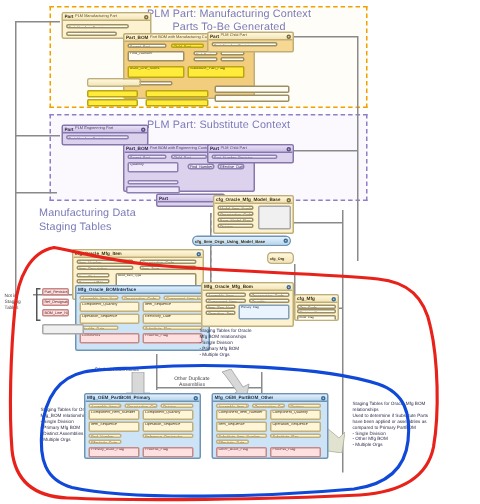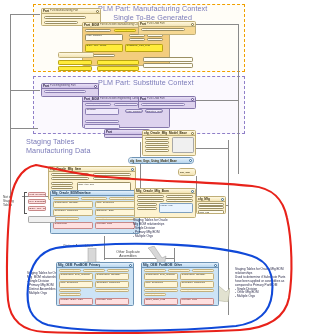--- a/index.html
+++ b/index.html
@@ -169,30 +169,30 @@
   <div class="ln h abs" style="left:176px; top:148px; width:52px;"></div>
   <div class="ln h abs" style="left:196px; top:205px; width:32px;"></div>
   <div class="ln v abs" style="left:196px; top:176px; height:30px;"></div>
   <div class="ln h abs" style="left:22px; top:196px; width:28px;"></div>
   <div class="ln v abs" style="left:104px; top:236px; height:24px;"></div>
   <div class="ln h abs" style="left:104px; top:258px; width:70px;"></div>
   <div class="ln v abs" style="left:174px; top:248px; height:16px;"></div>
 
   <div class="abs" style="left:98px; top:4px;">
     <div class="ann big">PLM Part: Manufacturing Context</div>
-    <div class="ann big" style="text-align:center;">Single To-Be Generated</div>
+    <div class="ann big" style="text-align:center;">Parts To-Be Generated</div>
   </div>
 
   <div class="abs" style="left:98px; top:78px;">
     <div class="ann big">PLM Part: Substitute Context</div>
   </div>
 
   <div class="abs" style="left:26px; top:137px;">
+    <div class="ann big">Manufacturing Data</div>
     <div class="ann big">Staging Tables</div>
-    <div class="ann big">Manufacturing Data</div>
   </div>
 
   <div class="card cream" style="left:41px; top:8px; width:60px; height:18px;">
     <div class="hdr">
       <span class="t">Part</span>
       <span class="sub">PLM Manufacturing Part</span>
       <span class="badge"></span>
     </div>
     <div class="body">
       <div class="pill rnd" style="left:2px; top:2px; width:42px; height:3.4px;">Part_Number_Revision</div>

